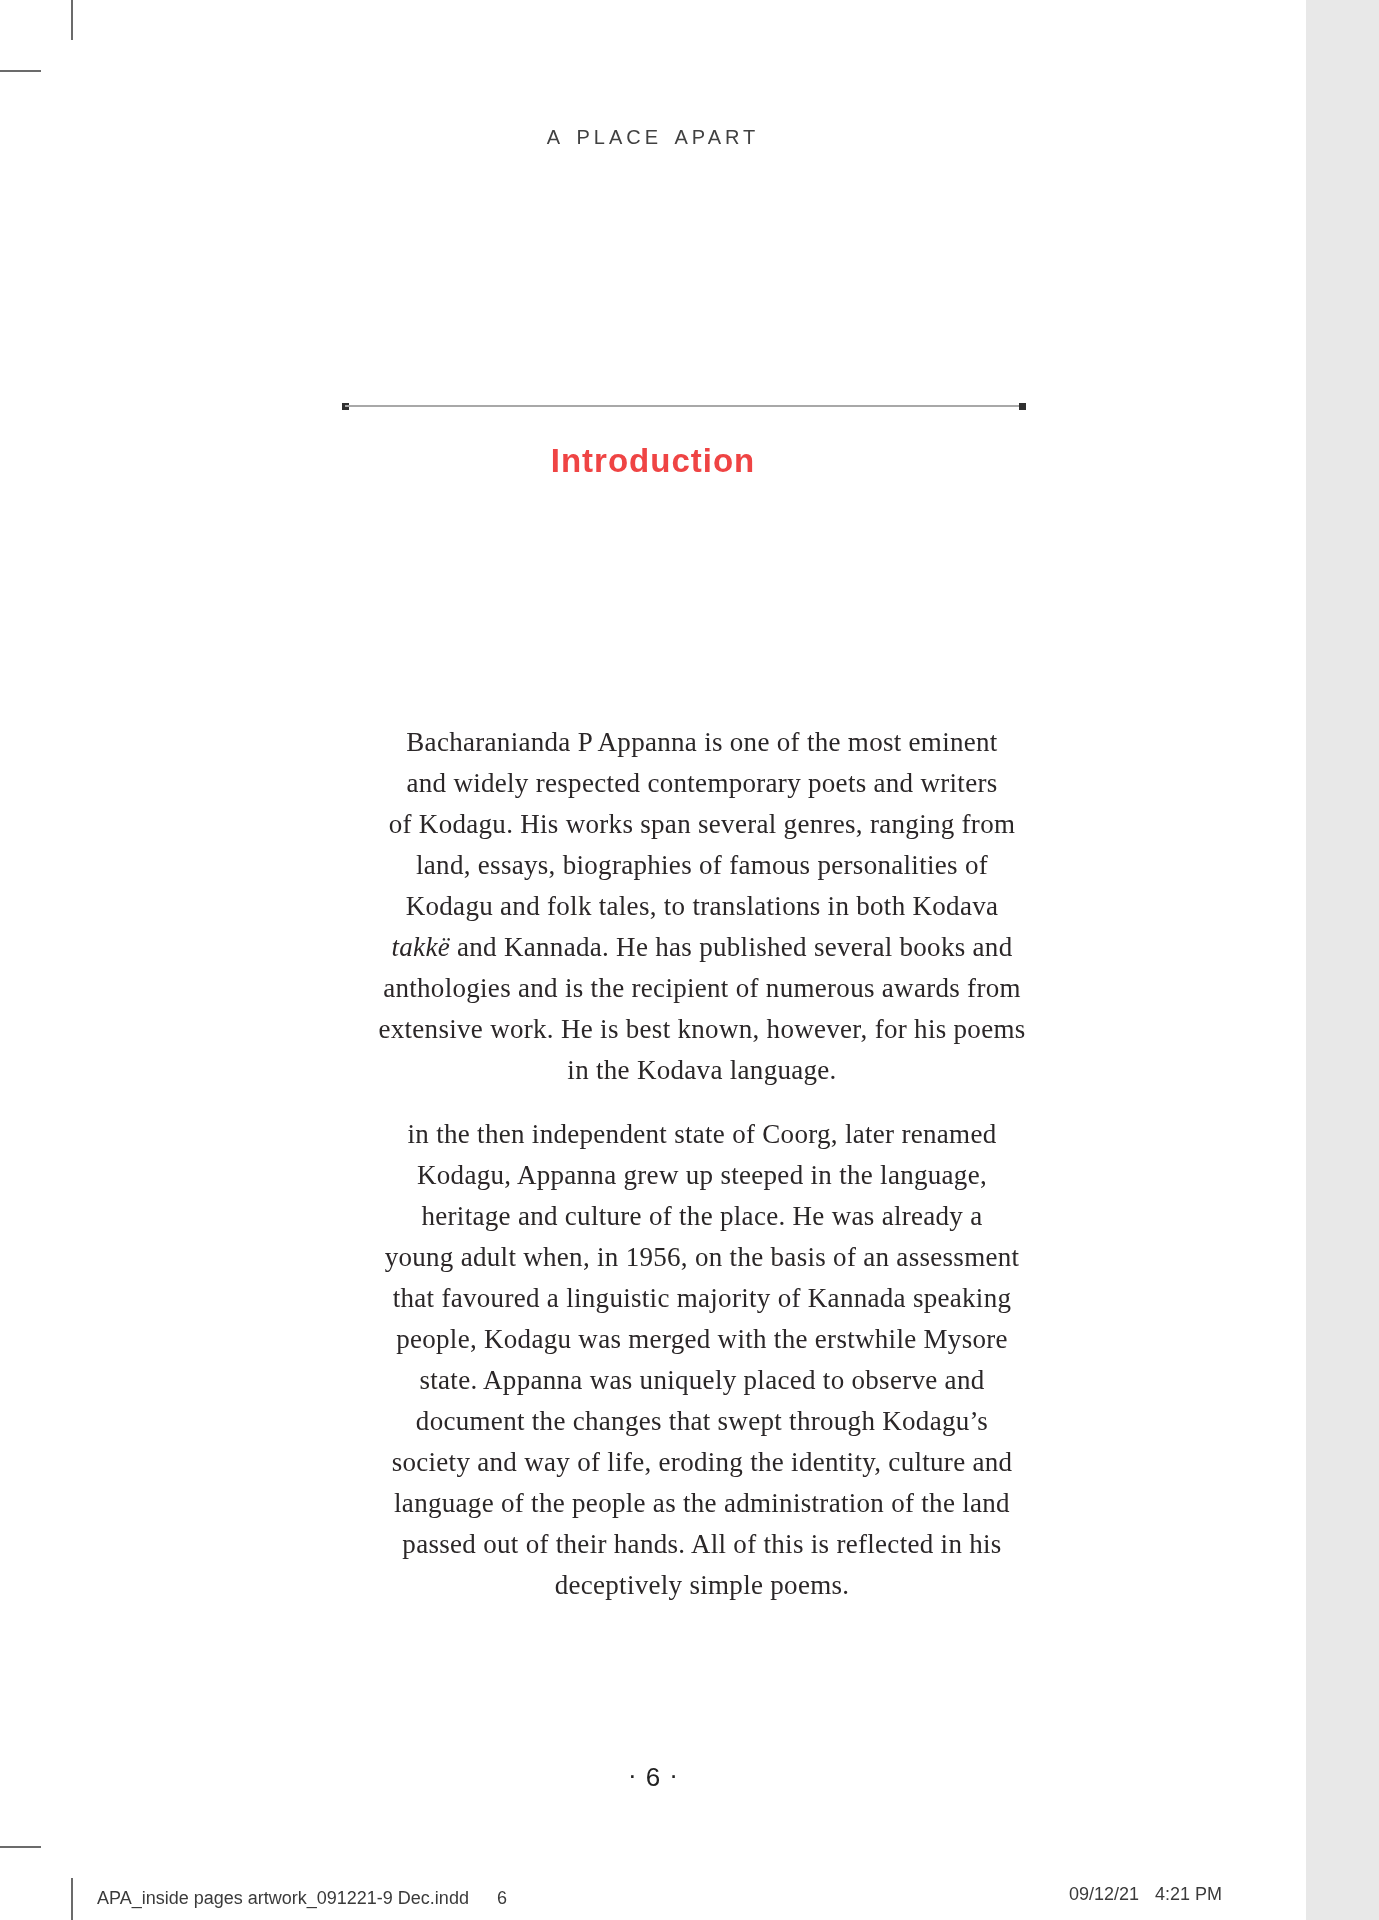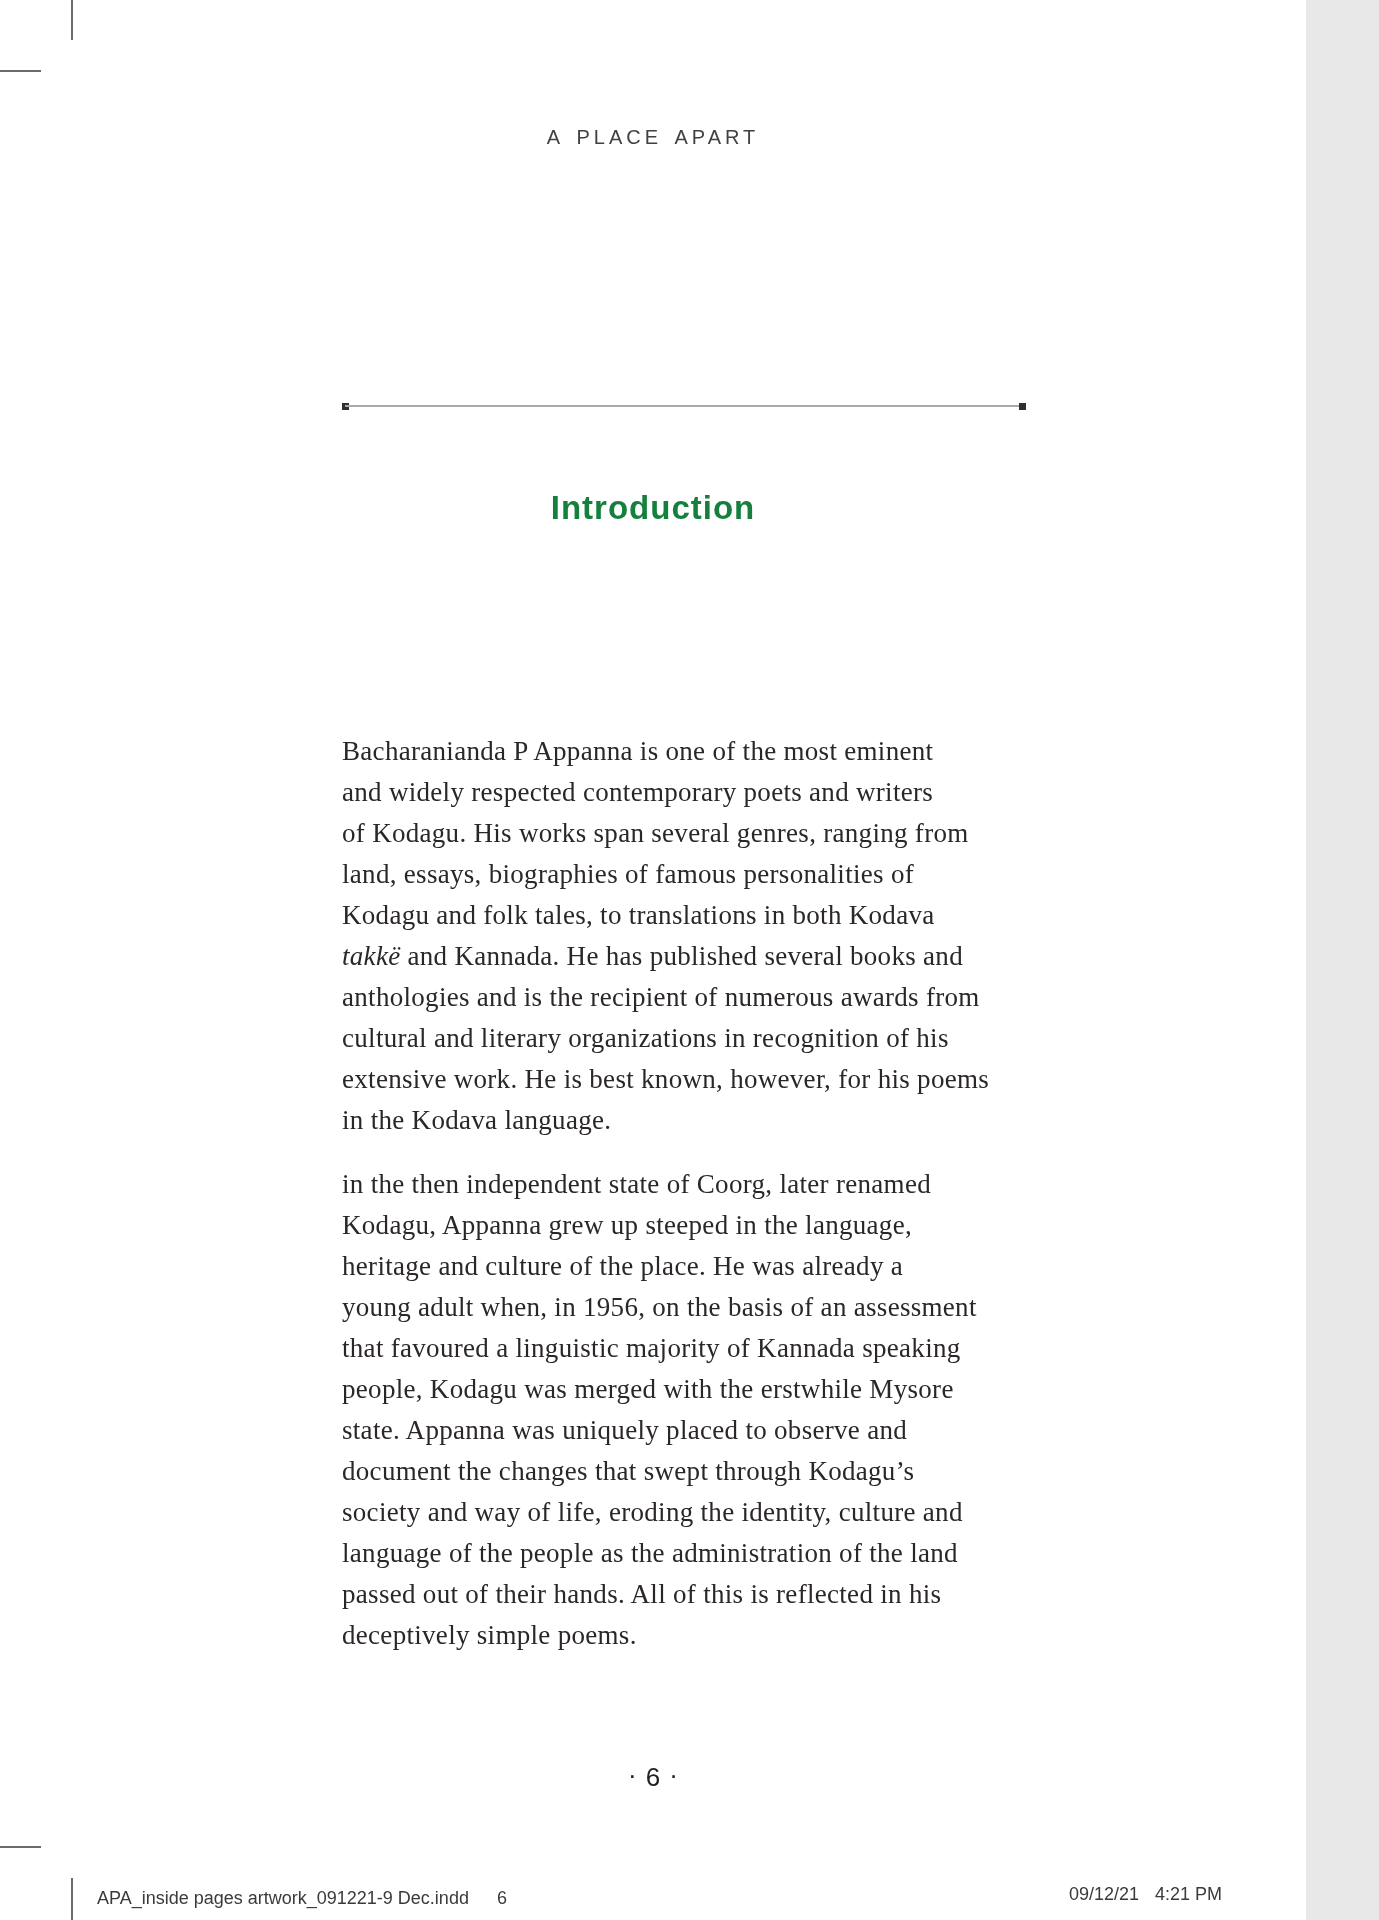--- a/index.html
+++ b/index.html
@@ -62,35 +62,34 @@
   #chapter-title {
     position: absolute;
     top: 442px;
     left: 0;
     width: 100%;
     text-align: center;
     font-family: "Liberation Sans", sans-serif;
     font-weight: bold;
     font-size: 33px;
     letter-spacing: 1px;
-    color: #15803d;
-    margin-top: 47px;
+    color: #ef4444;
   }
   
   #text-block {
     position: absolute;
     top: 722px;
     left: 342px;
     width: 720px;
     color: #2b2728;
     font-size: 27px;
     line-height: 41px;
     letter-spacing: 0.3px;
   }
-  .paragraph { margin: 9px 0 23px 0; }
+  .paragraph { margin: 0 0 23px 0; text-align: center; }
   .paragraph:last-child { margin-bottom: 0; }
   .text-line { white-space: nowrap; }
   .text-line i { font-style: italic; }
   
   #folio {
     position: absolute;
     top: 1762px;
     left: 0;
     width: 100%;
     text-align: center;
@@ -157,21 +156,20 @@
 
   <div id="text-block">
       <div class="paragraph">
         <div class="text-line"><span>Bacharanianda P Appanna is one of the most eminent</span></div>
         <div class="text-line"><span>and widely respected contemporary poets and writers</span></div>
         <div class="text-line"><span>of Kodagu. His works span several genres, ranging from</span></div>
         <div class="text-line"><span>land, essays, biographies of famous personalities of</span></div>
         <div class="text-line"><span>Kodagu and folk tales, to translations in both Kodava</span></div>
         <div class="text-line"><i>takkë</i><span> and Kannada. He has published several books and</span></div>
         <div class="text-line"><span>anthologies and is the recipient of numerous awards from</span></div>
-        <div class="text-line"><span>cultural and literary organizations in recognition of his</span></div>
         <div class="text-line"><span>extensive work. He is best known, however, for his poems</span></div>
         <div class="text-line"><span>in the Kodava language.</span></div>
       </div>
       <div class="paragraph">
         <div class="text-line"><span>in the then independent state of Coorg, later renamed</span></div>
         <div class="text-line"><span>Kodagu, Appanna grew up steeped in the language,</span></div>
         <div class="text-line"><span>heritage and culture of the place. He was already a</span></div>
         <div class="text-line"><span>young adult when, in 1956, on the basis of an assessment</span></div>
         <div class="text-line"><span>that favoured a linguistic majority of Kannada speaking</span></div>
         <div class="text-line"><span>people, Kodagu was merged with the erstwhile Mysore</span></div>

